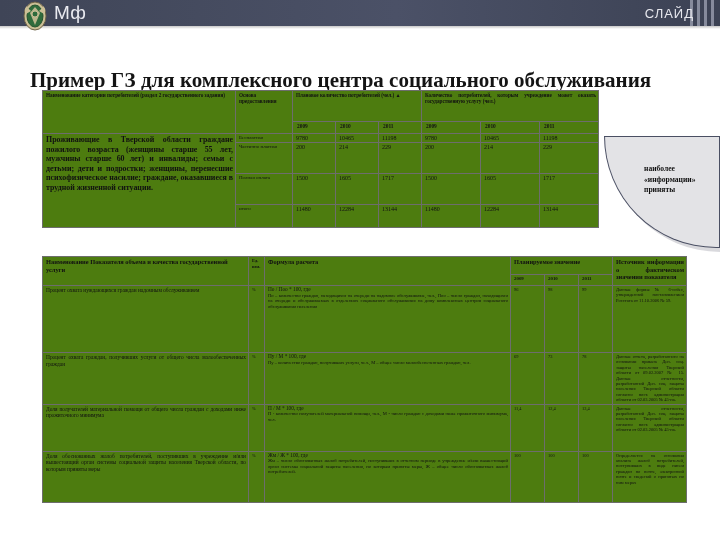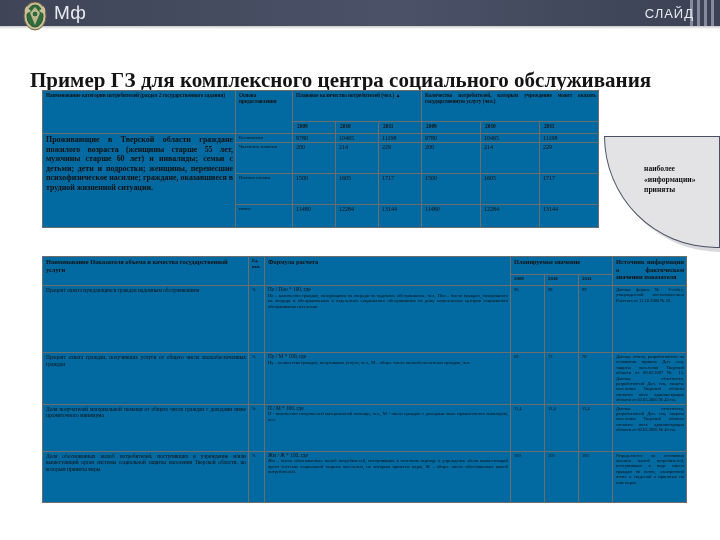--- a/index.html
+++ b/index.html
@@ -50,21 +50,21 @@
     font-weight:bold;font-size:21px;line-height:25px;color:#141414;margin-top:36px;
   }
 
   
   .tbl{
     position:absolute;
     border-collapse:collapse;
     table-layout:fixed;
     font-family:"Liberation Serif",serif;
     color:#111;
-    background:#0369a1;
+    background:#4d7c0f;
   }
   .tbl td,.tbl th{
     border:1px solid #6d6d6d;
     vertical-align:top;
     padding:1px 2px 1px 3px;
     overflow:hidden;
   }
   .hdr{font-weight:bold;}
   .just{text-align:justify;}
 

